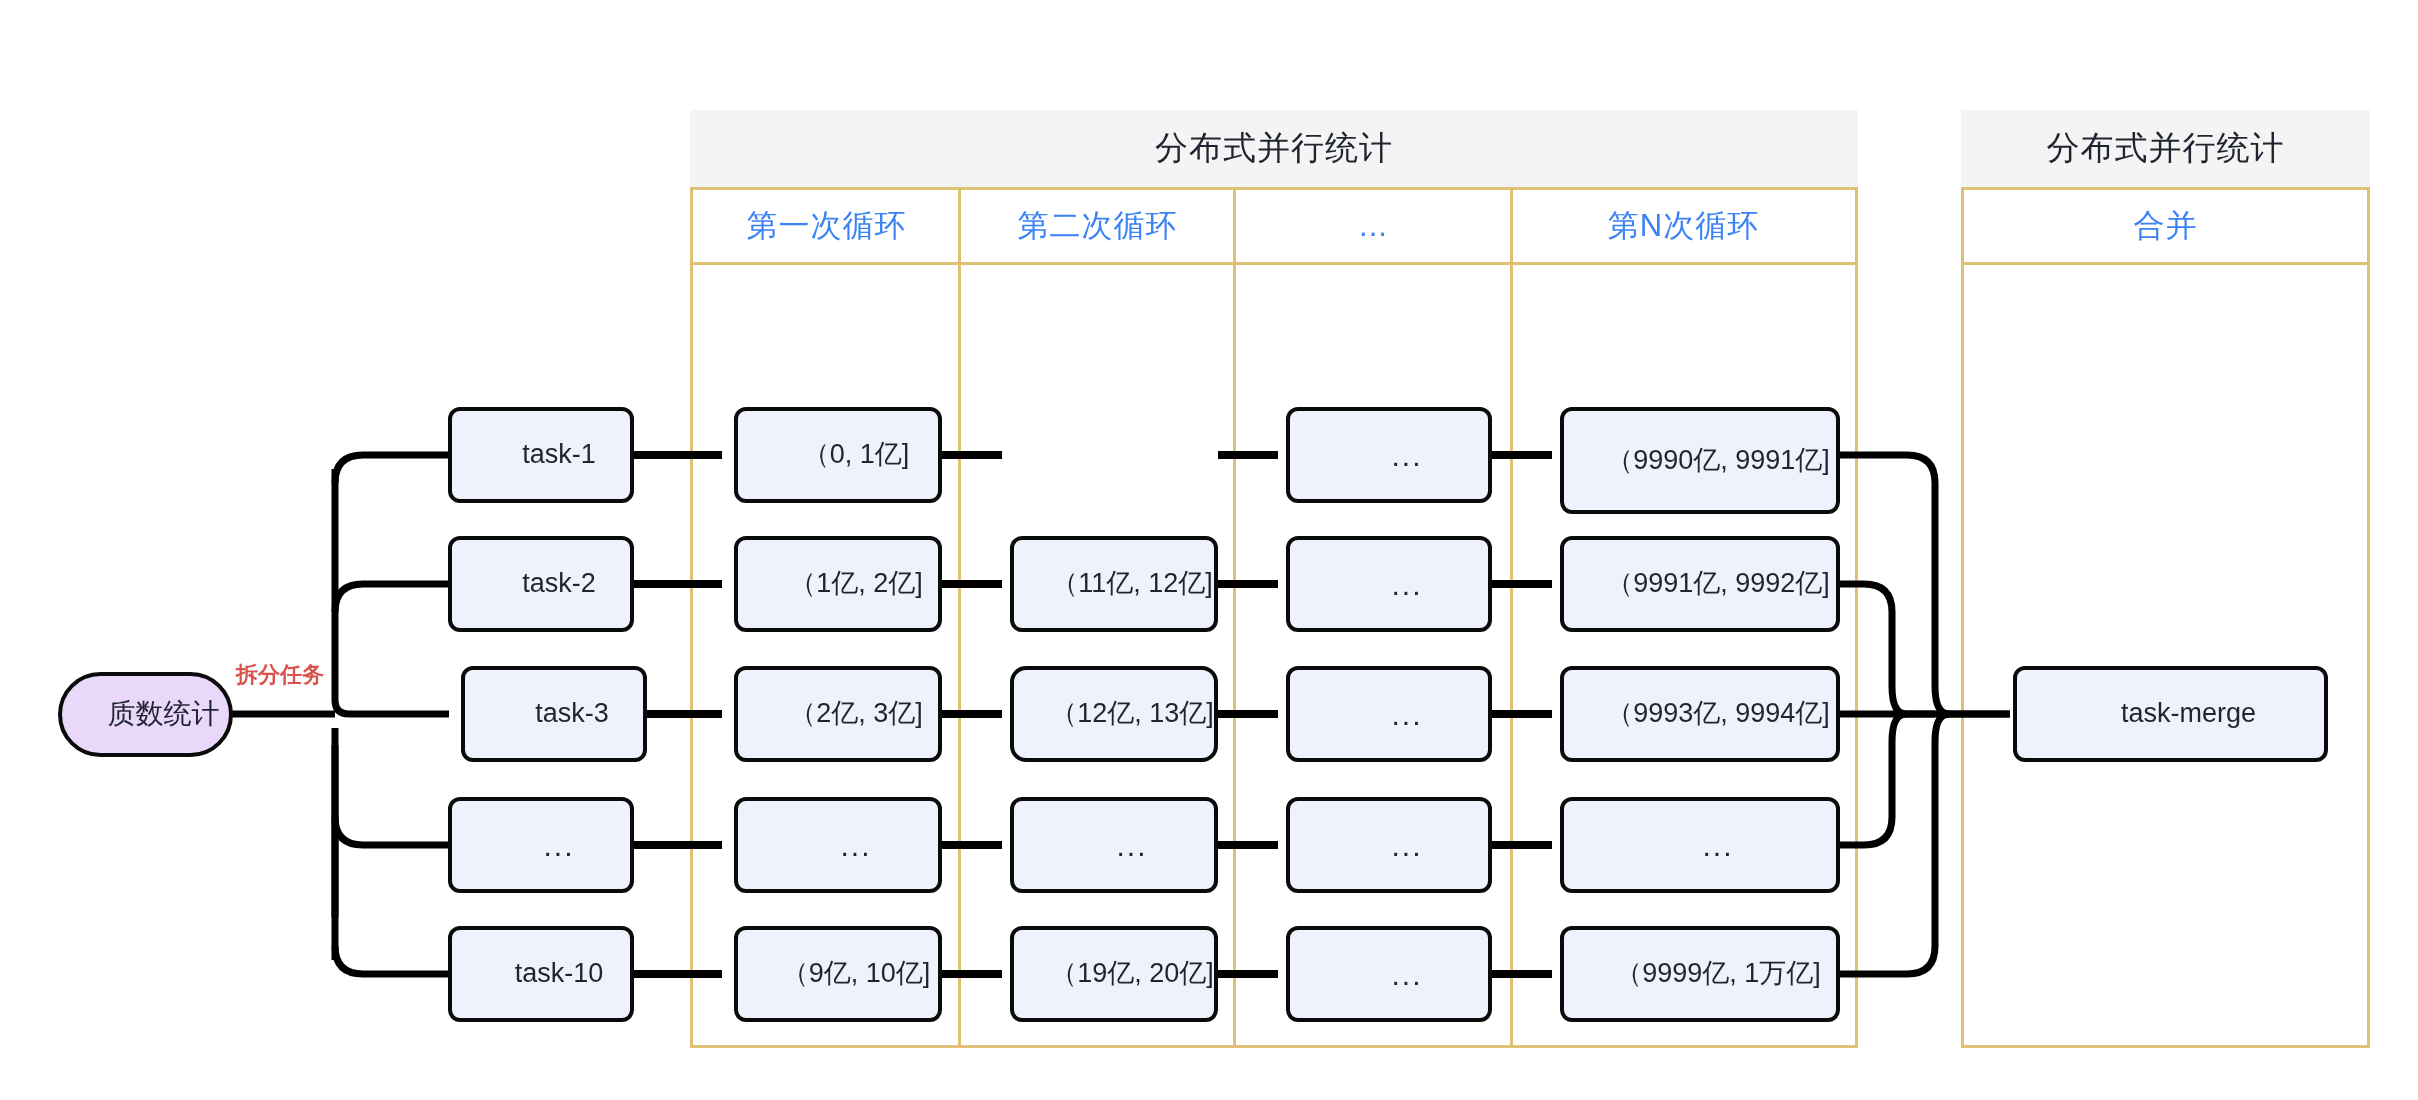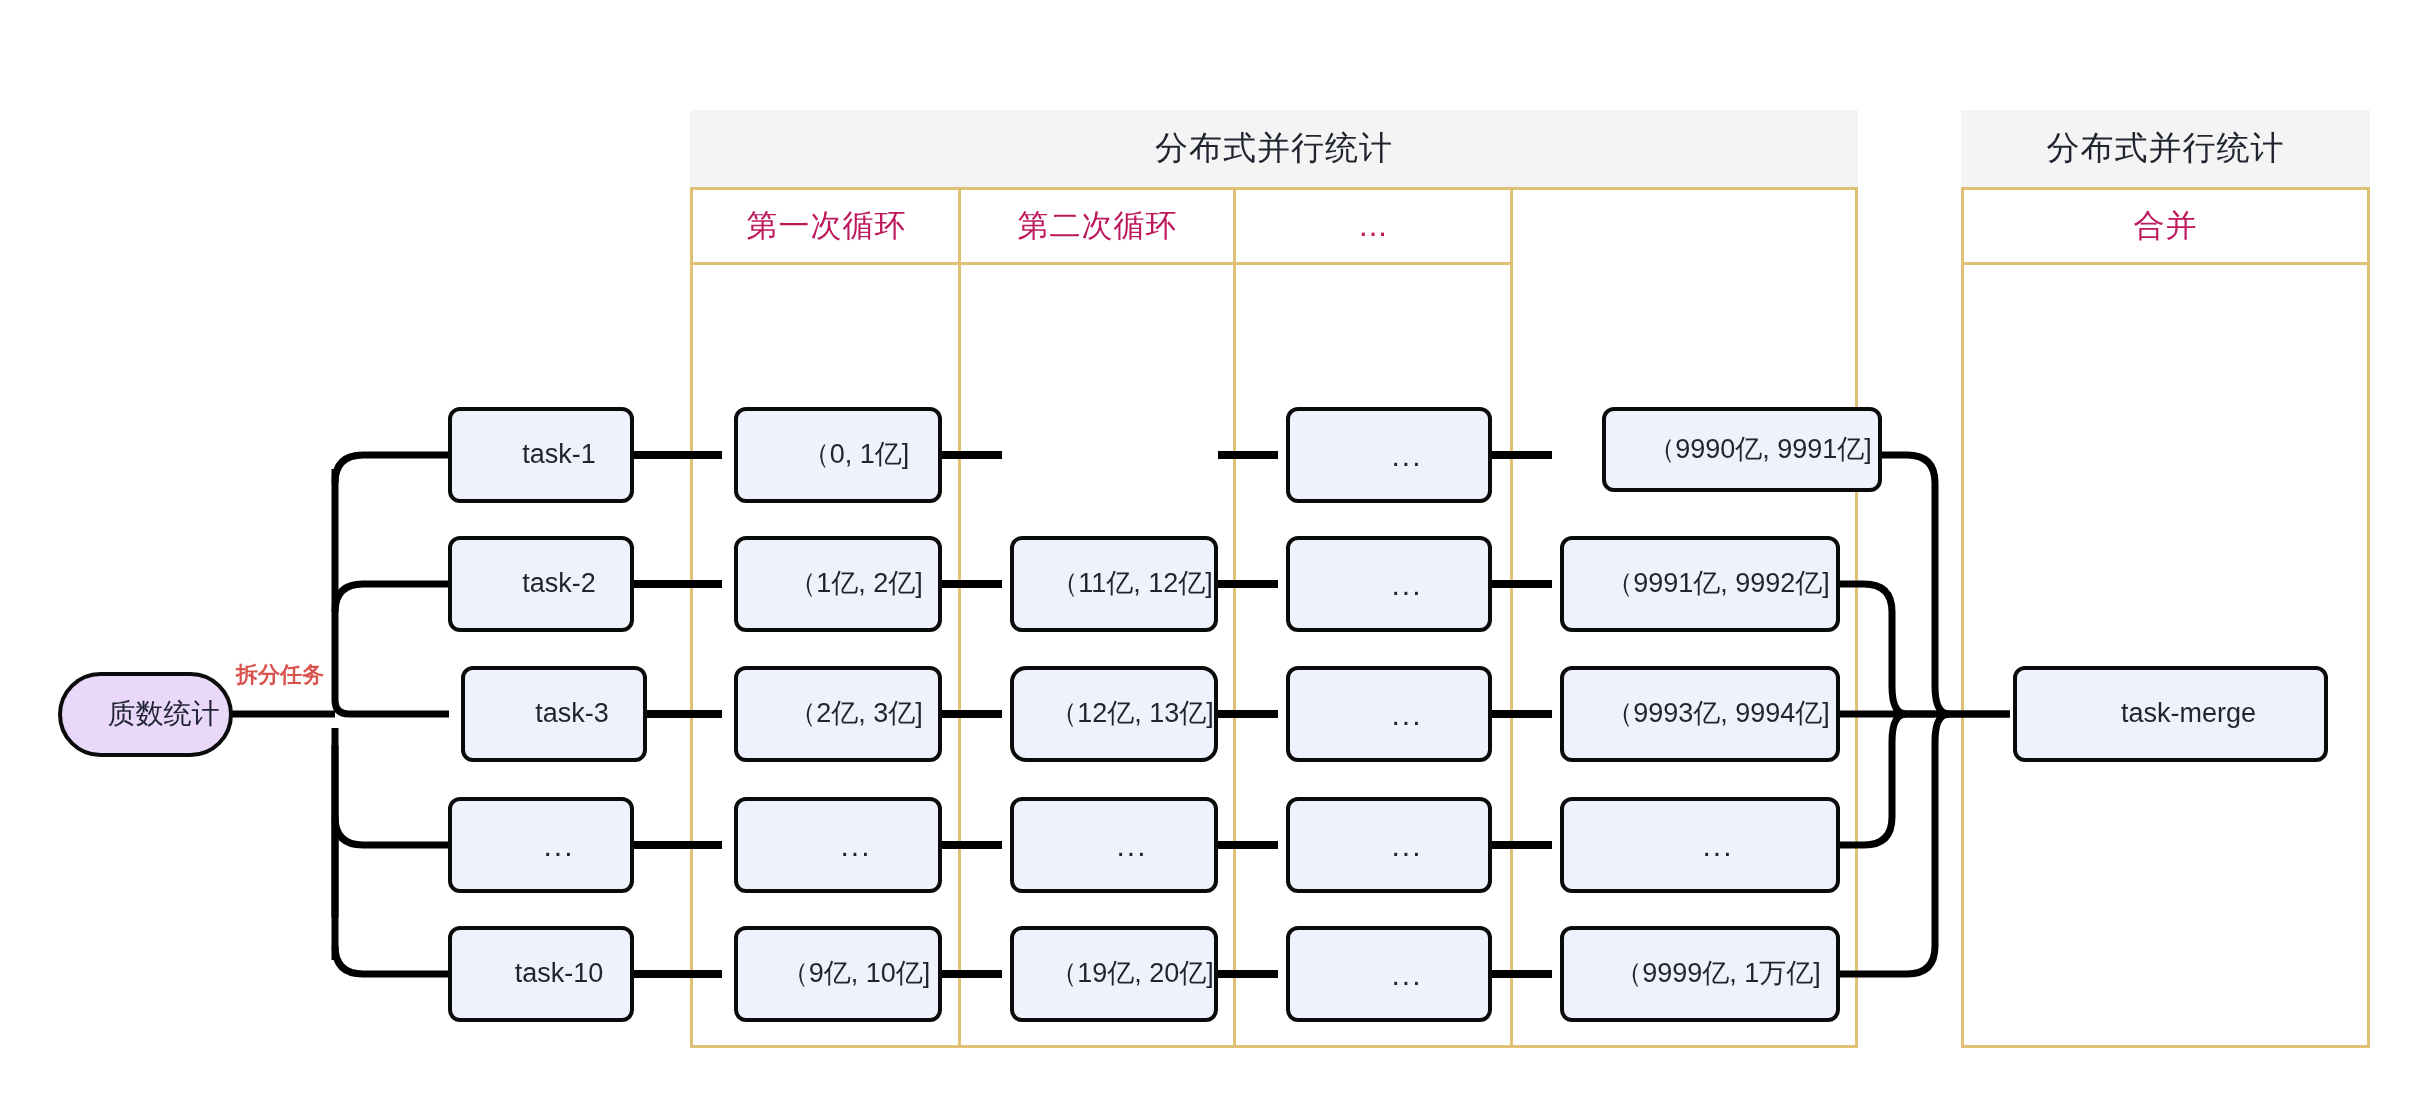--- a/index.html
+++ b/index.html
@@ -36,21 +36,21 @@
     letter-spacing: 1px;
   }
   .lane-sub {
     position: absolute;
     box-sizing: border-box;
     border-bottom: 3px solid #e0c074;
     display: flex;
     align-items: center;
     justify-content: center;
     font-size: 31px;
-    color: #be185d;
+    color: #3b82f6;
     letter-spacing: 1px;
     background: transparent;
   }
   .lane-div {
     position: absolute;
     width: 3px;
     background: #e0c074;
   }
 
   
@@ -113,20 +113,23 @@
 
   <div class="lane-sub" style="left:693px; top:190px; width:267px; height:75px;">
     <span>第一次循环</span>
   </div>
   <div class="lane-sub" style="left:960px; top:190px; width:275px; height:75px;">
     <span>第二次循环</span>
   </div>
   <div class="lane-sub" style="left:1235px; top:190px; width:277px; height:75px;">
     <span>...</span>
   </div>
+  <div class="lane-sub" style="left:1512px; top:190px; width:343px; height:75px;">
+    <span>第N次循环</span>
+  </div>
 
   <div class="lane-div" style="left:958px; top:190px; height:858px;"></div>
   <div class="lane-div" style="left:1233px; top:190px; height:858px;"></div>
   <div class="lane-div" style="left:1510px; top:190px; height:858px;"></div>
 
   <div class="lane" style="left:1961px; top:110px; width:409px; height:938px;"></div>
 
   <div class="lane-title" style="left:1961px; top:110px; width:409px; height:80px;">
     <span>分布式并行统计</span>
   </div>
@@ -277,21 +280,21 @@
   <div class="node dots" style="left:1286px; top:666px; width:206px; height:96px;">
     <span>...</span>
   </div>
   <div class="node dots" style="left:1286px; top:797px; width:206px; height:96px;">
     <span>...</span>
   </div>
   <div class="node dots" style="left:1286px; top:926px; width:206px; height:96px;">
     <span>...</span>
   </div>
 
-  <div class="node" style="left:1560px; top:407px; width:280px; height:85px;margin-left:42px;">
+  <div class="node" style="left:1560px; top:407px; width:280px; height:107px;">
     <span>（9990亿, 9991亿]</span>
   </div>
   <div class="node" style="left:1560px; top:536px; width:280px; height:96px;">
     <span>（9991亿, 9992亿]</span>
   </div>
   <div class="node" style="left:1560px; top:666px; width:280px; height:96px;">
     <span>（9993亿, 9994亿]</span>
   </div>
   <div class="node dots" style="left:1560px; top:797px; width:280px; height:96px;">
     <span>...</span>

